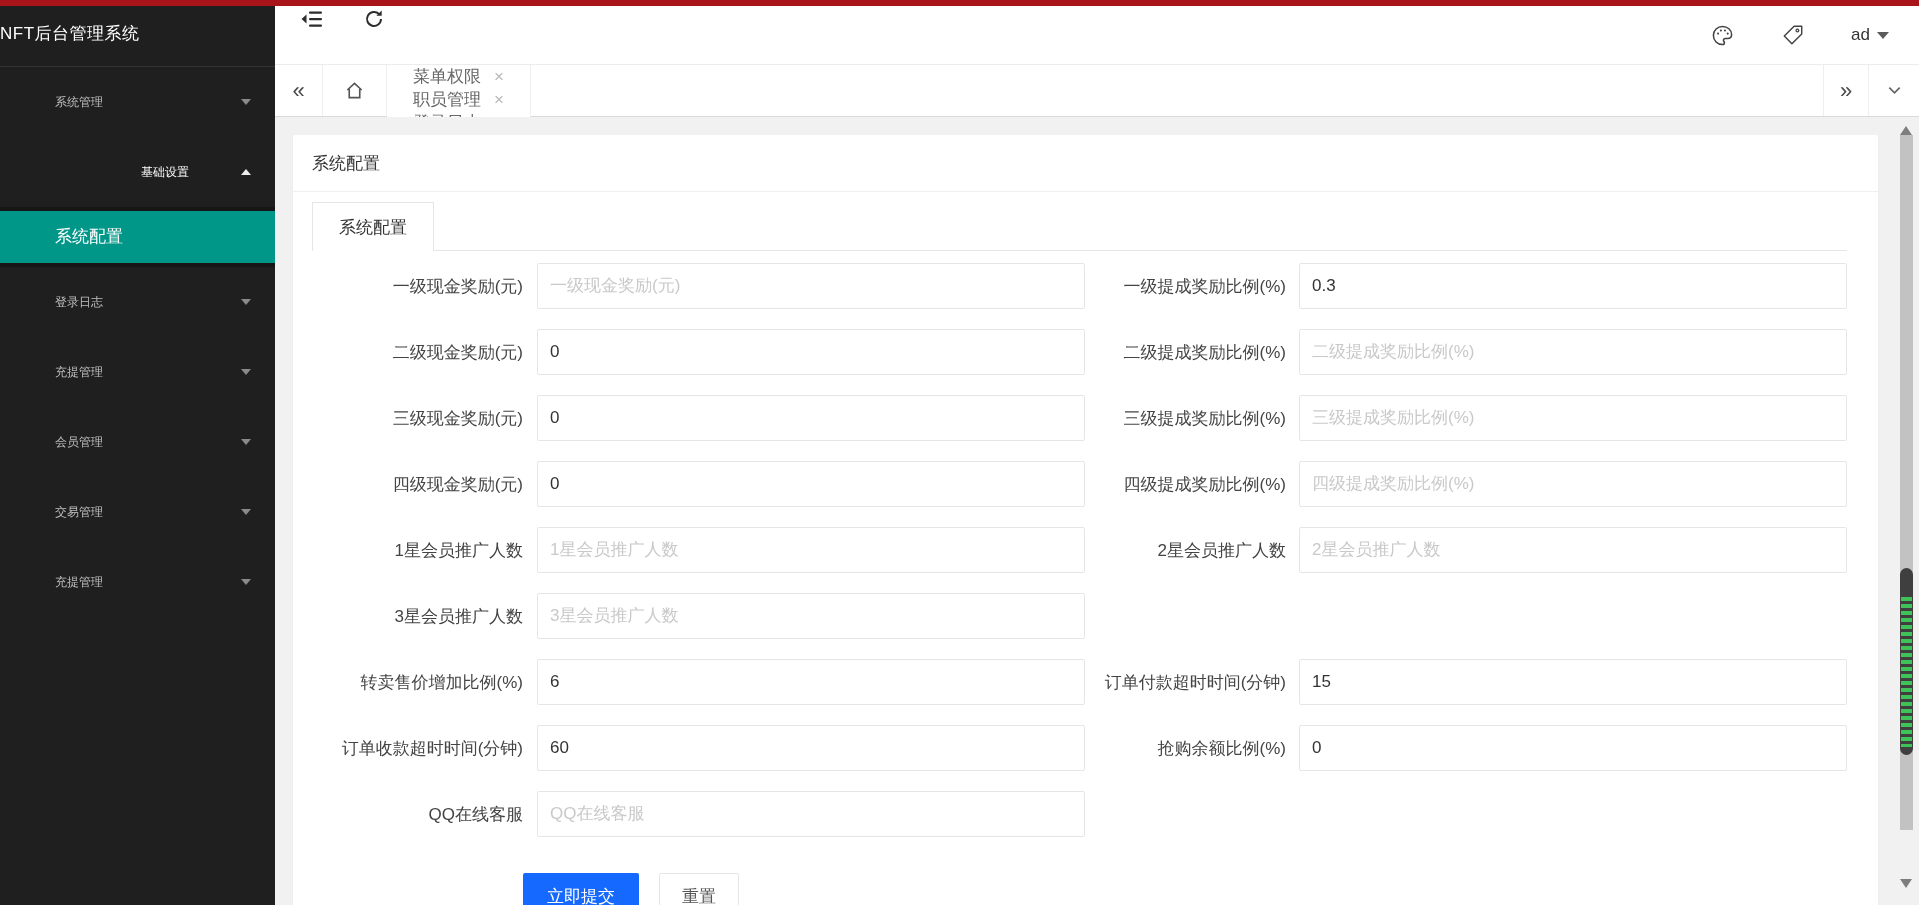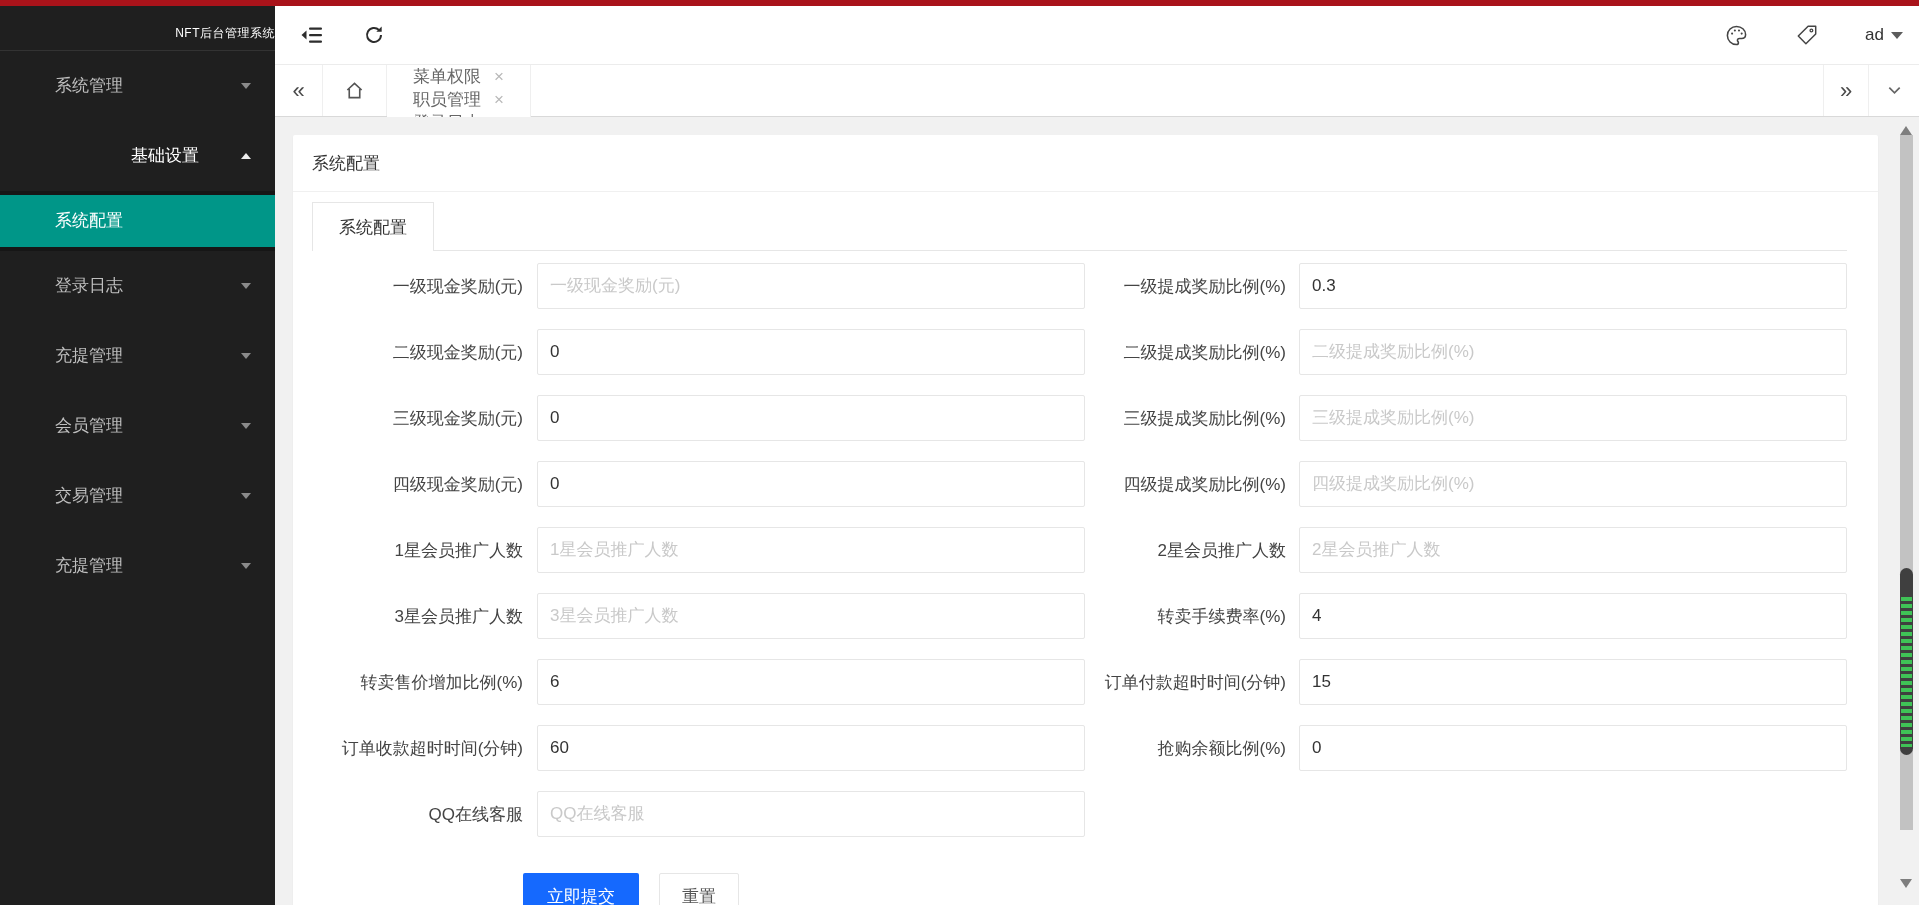--- a/index.html
+++ b/index.html
@@ -3,36 +3,36 @@
 <meta charset="utf-8">
 <style>
   * { margin:0; padding:0; box-sizing:border-box; }
   html,body { width:1919px; height:905px; overflow:hidden; background:#f1f1f1;
     font-family:"Liberation Sans","DejaVu Sans",sans-serif; }
 
   .top-red { height:6px; background:#a9131a; width:100%; }
 
   
   .sidebar { position:fixed; left:0; top:6px; bottom:0; width:275px; background:#1f1f1f; z-index:10; }
-  .logo { height:45px; line-height:55px; text-align:right; color:#fff; font-size:12px;
+  .logo { height:61px; line-height:55px; text-align:left; color:#fff; font-size:17px;
           border-bottom:1px solid rgba(255,255,255,.09); letter-spacing:.5px; }
   .menu-item { display:block; position:relative; height:70px; line-height:70px; padding-left:55px;
-               color:#bfbfbf; font-size:17px; cursor:pointer; }
+               color:#bfbfbf; font-size:12px; cursor:pointer; }
   .menu-item.expanded { color:#fff;text-align:center; }
   .chev { position:absolute; right:24px; top:50%; margin-top:-3px; width:0; height:0; }
   .chev-down { border-left:5px solid transparent; border-right:5px solid transparent; border-top:6px solid #8a8a8a; }
   .chev-up   { border-left:5px solid transparent; border-right:5px solid transparent; border-bottom:6px solid #ededed; }
   .submenu { background:#161616; padding:4px 0; }
   .submenu-item { display:block; height:52px; line-height:52px; padding-left:55px; font-size:17px;
                   color:#c0c0c0; cursor:pointer; }
   .submenu-item.active { background:#009688; color:#fff; }
 
   
   .main { margin-left:275px; }
-  .navbar { height:58px; background:#fff; display:flex; align-items:center; padding:0 10px 0 24px; }
+  .navbar { height:58px; background:#fff; display:flex; padding:0 24px 0 24px; }
   .nav-icon { width:26px; height:26px; display:flex; align-items:center; justify-content:center; cursor:pointer; }
   .nav-icon + .nav-icon { margin-left:36px; }
   .nav-right { margin-left:auto; display:flex; align-items:center; gap:45px; }
   .nav-right .nav-icon + .nav-icon { margin-left:0; }
   .user { display:flex; align-items:center; gap:7px; font-size:17px; color:#333; cursor:pointer; padding-right:6px; }
   .caret { width:0; height:0; border-left:6px solid transparent; border-right:6px solid transparent; border-top:7px solid #5c5c5c; }
 
   .tabbar { height:53px; background:#fff; border-top:1px solid #ececec; border-bottom:1px solid #d9d9d9; display:flex; align-items:stretch; }
   .tab-ctrl { width:48px; display:flex; align-items:center; justify-content:center; font-size:22px; color:#4a4a4a;
               border-right:1px solid #efefef; cursor:pointer; }
@@ -293,24 +293,20 @@
       <label class="flabel">2星会员推广人数</label>
       <input class="finput" type="text" placeholder="2星会员推广人数" style="">
     </div>
   </div>
 
   <div class="frow">
     <div class="fcol fcol-l">
       <label class="flabel">3星会员推广人数</label>
       <input class="finput" type="text" placeholder="3星会员推广人数" style="">
     </div>
-    <div class="fcol fcol-r">
-      <label class="flabel">转卖手续费率(%)</label>
-      <input class="finput" type="text" value="4" style="">
-    </div>
   </div>
 
   <div class="frow">
     <div class="fcol fcol-l">
       <label class="flabel">转卖售价增加比例(%)</label>
       <input class="finput" type="text" value="6" style="">
     </div>
     <div class="fcol fcol-r">
       <label class="flabel">订单付款超时时间(分钟)</label>
       <input class="finput" type="text" value="15" style="">

